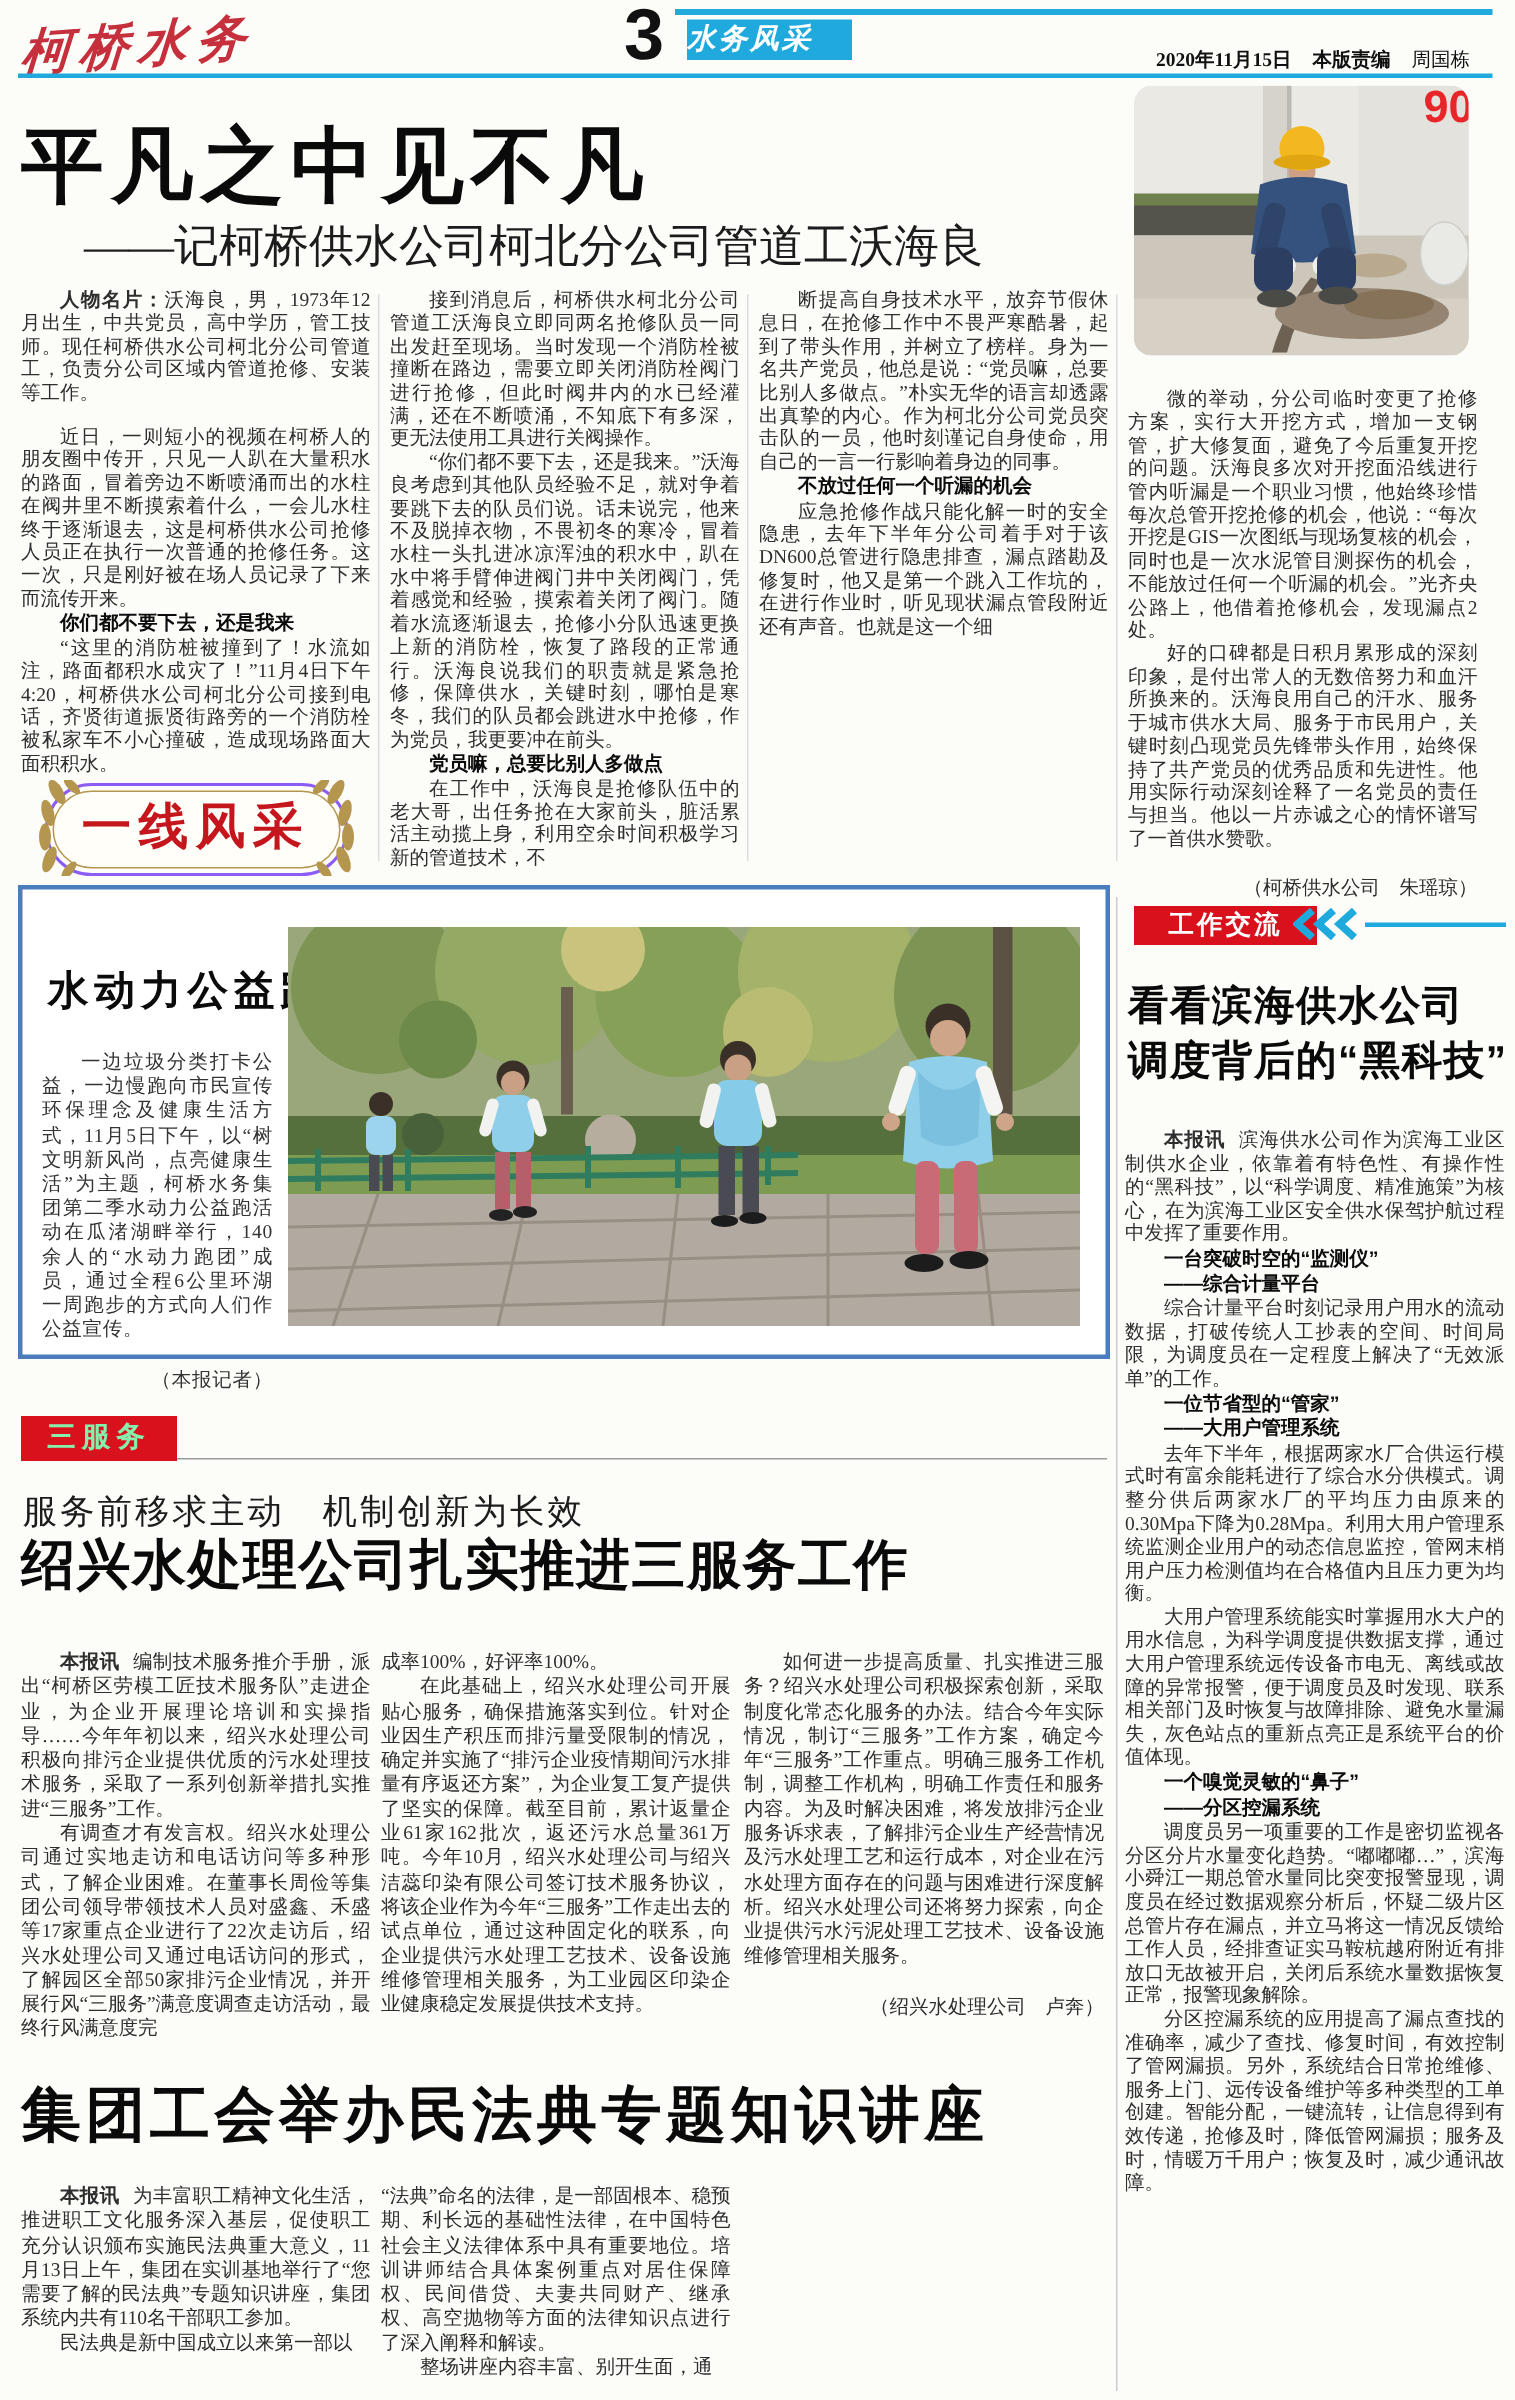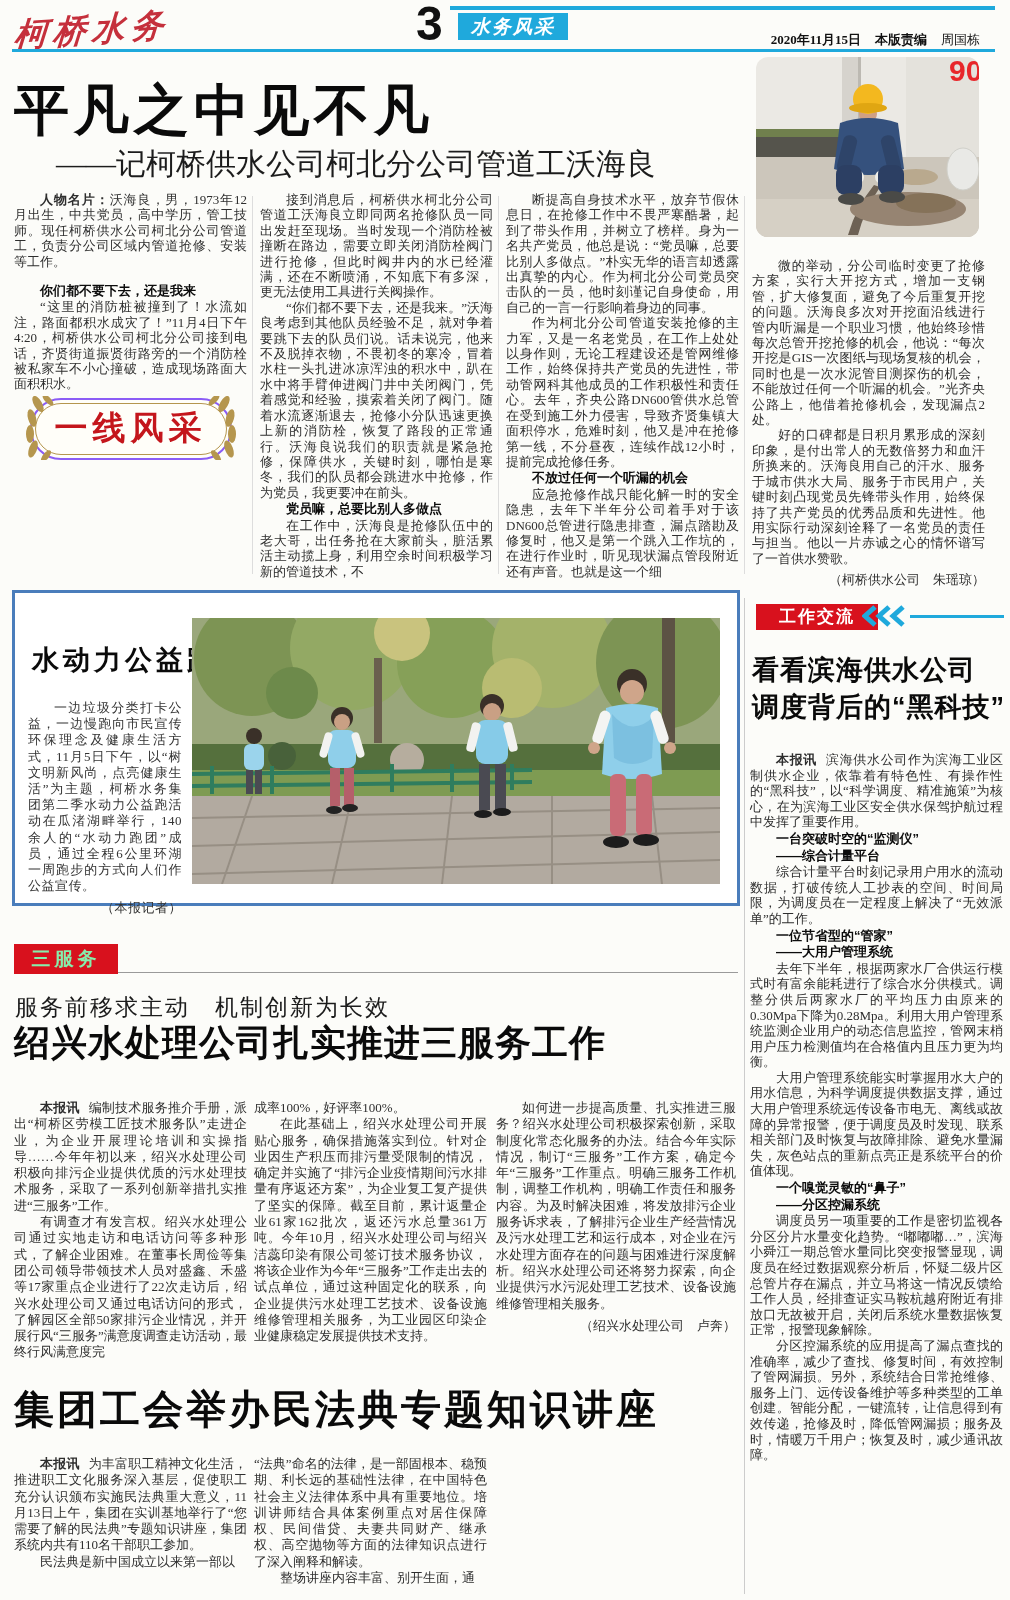--- a/index.html
+++ b/index.html
@@ -7,36 +7,36 @@
         overflow:hidden;color:#222;font-family:"Liberation Serif","DejaVu Serif",serif;}
   .abs{position:absolute;}
   .sans{font-family:"Liberation Sans","DejaVu Sans",sans-serif;}
 
   
   .masthead-logo{left:14px;top:8px;font-size:33px;font-weight:bold;font-style:italic;
        color:#c5303c;letter-spacing:6px;transform:rotate(-4deg) skewX(-8deg);}
   .rule-top{left:450px;top:6px;width:545px;height:4px;background:#1fa9dc;}
   .page-number{left:416px;top:-4px;font-size:48px;font-weight:900;color:#111;}
   .section-banner{left:458px;top:13px;width:110px;height:27px;background:#1fa9dc;color:#fff;
-       font-size:19px;line-height:27px;text-align:center;font-weight:bold;font-style:italic;letter-spacing:2px;}
+       font-size:19px;line-height:27px;font-weight:bold;font-style:italic;letter-spacing:2px;}
   .dateline{right:30px;top:31px;font-size:13px;color:#111;}
   .dateline b{margin-right:14px;}
   .rule-main{left:12px;top:49px;width:983px;height:3px;background:#1fa9dc;}
 
   
   .f-title{left:14px;top:74px;font-size:55px;font-weight:900;letter-spacing:5px;color:#0a0a0a;}
   .f-sub{left:56px;top:144px;font-size:30px;color:#1c1c1c;}
   .f-photo{left:756px;top:57px;width:223px;height:180px;border-radius:12px;overflow:hidden;}
   .vr{width:1px;background:#ddd;}
   .bodytext{font-size:13px;line-height:15.4px;text-align:justify;color:#2e2e2e;}
   .p{margin:0;text-indent:2em;}
   .gap{margin-bottom:14px;}
   .subhead{margin:1px 0;text-indent:2em;font-weight:bold;color:#0c0c0c;
        font-family:"Liberation Sans","DejaVu Sans",sans-serif;}
-  .byline{text-align:right;margin-top:6px;text-indent:0;}
+  .byline{text-align:right;margin-top:18px;text-indent:0;}
   .f-col1{left:14px;top:192px;width:233px;}
   .f-col2{left:260px;top:192px;width:233px;}
   .f-col3{left:506px;top:192px;width:233px;}
   .f-col4{left:752px;top:258px;width:233px;}
   .profile{font-weight:500;}
   .lead{font-weight:bold;font-family:"Liberation Sans","DejaVu Sans",sans-serif;margin-right:9px;}
 
   
   .badge{position:relative;margin:6px auto 0;width:198px;height:58px;border:2px solid #8b5cf6;
        border-radius:32px;background:#fffef9;display:flex;align-items:center;justify-content:center;}
@@ -128,20 +128,21 @@
       </g>
     </svg>
   </div>
 
   <div class="abs vr" style="left:252px;top:196px;height:378px;"></div>
   <div class="abs vr" style="left:498px;top:196px;height:378px;"></div>
   <div class="abs vr" style="left:744px;top:196px;height:378px;"></div>
 
   <div class="abs bodytext f-col1">
     <p class="p profile gap"><b>人物名片：</b><span>沃海良，男，1973年12月出生，中共党员，高中学历，管工技师。现任柯桥供水公司柯北分公司管道工，负责分公司区域内管道抢修、安装等工作。</span></p>
+    <p class="p">近日，一则短小的视频在柯桥人的朋友圈中传开，只见一人趴在大量积水的路面，冒着旁边不断喷涌而出的水柱在阀井里不断摸索着什么，一会儿水柱终于逐渐退去，这是柯桥供水公司抢修人员正在执行一次普通的抢修任务。这一次，只是刚好被在场人员记录了下来而流传开来。</p>
     <p class="subhead">你们都不要下去，还是我来</p>
     <p class="p">“这里的消防桩被撞到了！水流如注，路面都积水成灾了！”11月4日下午4:20，柯桥供水公司柯北分公司接到电话，齐贤街道振贤街路旁的一个消防栓被私家车不小心撞破，造成现场路面大面积积水。</p>
     <div class="badge">
       <svg class="sprig l" width="34" height="64" viewBox="0 0 34 64">
         <g fill="#b5964e">
             <ellipse cx="14" cy="8" rx="4" ry="9" transform="rotate(-30 14 8)"></ellipse>
         <ellipse cx="8" cy="22" rx="4" ry="9" transform="rotate(-15 8 22)"></ellipse>
         <ellipse cx="6" cy="38" rx="4" ry="9"></ellipse>
         <ellipse cx="9" cy="53" rx="4" ry="9" transform="rotate(20 9 53)"></ellipse>
         <ellipse cx="24" cy="4" rx="3" ry="7" transform="rotate(-45 24 4)"></ellipse>
@@ -164,21 +165,20 @@
 
   <div class="abs bodytext f-col2">
     <p class="p">接到消息后，柯桥供水柯北分公司管道工沃海良立即同两名抢修队员一同出发赶至现场。当时发现一个消防栓被撞断在路边，需要立即关闭消防栓阀门进行抢修，但此时阀井内的水已经灌满，还在不断喷涌，不知底下有多深，更无法使用工具进行关阀操作。</p>
     <p class="p">“你们都不要下去，还是我来。”沃海良考虑到其他队员经验不足，就对争着要跳下去的队员们说。话未说完，他来不及脱掉衣物，不畏初冬的寒冷，冒着水柱一头扎进冰凉浑浊的积水中，趴在水中将手臂伸进阀门井中关闭阀门，凭着感觉和经验，摸索着关闭了阀门。随着水流逐渐退去，抢修小分队迅速更换上新的消防栓，恢复了路段的正常通行。沃海良说我们的职责就是紧急抢修，保障供水，关键时刻，哪怕是寒冬，我们的队员都会跳进水中抢修，作为党员，我更要冲在前头。</p>
     <p class="subhead">党员嘛，总要比别人多做点</p>
     <p class="p">在工作中，沃海良是抢修队伍中的老大哥，出任务抢在大家前头，脏活累活主动揽上身，利用空余时间积极学习新的管道技术，不</p>
   </div>
 
   <div class="abs bodytext f-col3">
     <p class="p">断提高自身技术水平，放弃节假休息日，在抢修工作中不畏严寒酷暑，起到了带头作用，并树立了榜样。身为一名共产党员，他总是说：“党员嘛，总要比别人多做点。”朴实无华的语言却透露出真挚的内心。作为柯北分公司党员突击队的一员，他时刻谨记自身使命，用自己的一言一行影响着身边的同事。</p>
-    <p class="p">作为柯北分公司管道安装抢修的主力军，又是一名老党员，在工作上处处以身作则，无论工程建设还是管网维修工作，始终保持共产党员的先进性，带动管网科其他成员的工作积极性和责任心。去年，齐央公路DN600管供水总管在受到施工外力侵害，导致齐贤集镇大面积停水，危难时刻，他又是冲在抢修第一线，不分昼夜，连续作战12小时，提前完成抢修任务。</p>
     <p class="subhead">不放过任何一个听漏的机会</p>
     <p class="p">应急抢修作战只能化解一时的安全隐患，去年下半年分公司着手对于该DN600总管进行隐患排查，漏点踏勘及修复时，他又是第一个跳入工作坑的，在进行作业时，听见现状漏点管段附近还有声音。也就是这一个细</p>
   </div>
 
   <div class="abs bodytext f-col4">
     <p class="p">微的举动，分公司临时变更了抢修方案，实行大开挖方式，增加一支钢管，扩大修复面，避免了今后重复开挖的问题。沃海良多次对开挖面沿线进行管内听漏是一个职业习惯，他始终珍惜每次总管开挖抢修的机会，他说：“每次开挖是GIS一次图纸与现场复核的机会，同时也是一次水泥管目测探伤的机会，不能放过任何一个听漏的机会。”光齐央公路上，他借着抢修机会，发现漏点2处。</p>
     <p class="p">好的口碑都是日积月累形成的深刻印象，是付出常人的无数倍努力和血汗所换来的。沃海良用自己的汗水、服务于城市供水大局、服务于市民用户，关键时刻凸现党员先锋带头作用，始终保持了共产党员的优秀品质和先进性。他用实际行动深刻诠释了一名党员的责任与担当。他以一片赤诚之心的情怀谱写了一首供水赞歌。</p>
     <p class="p byline">（柯桥供水公司　朱瑶琼）</p>
   </div>
 

